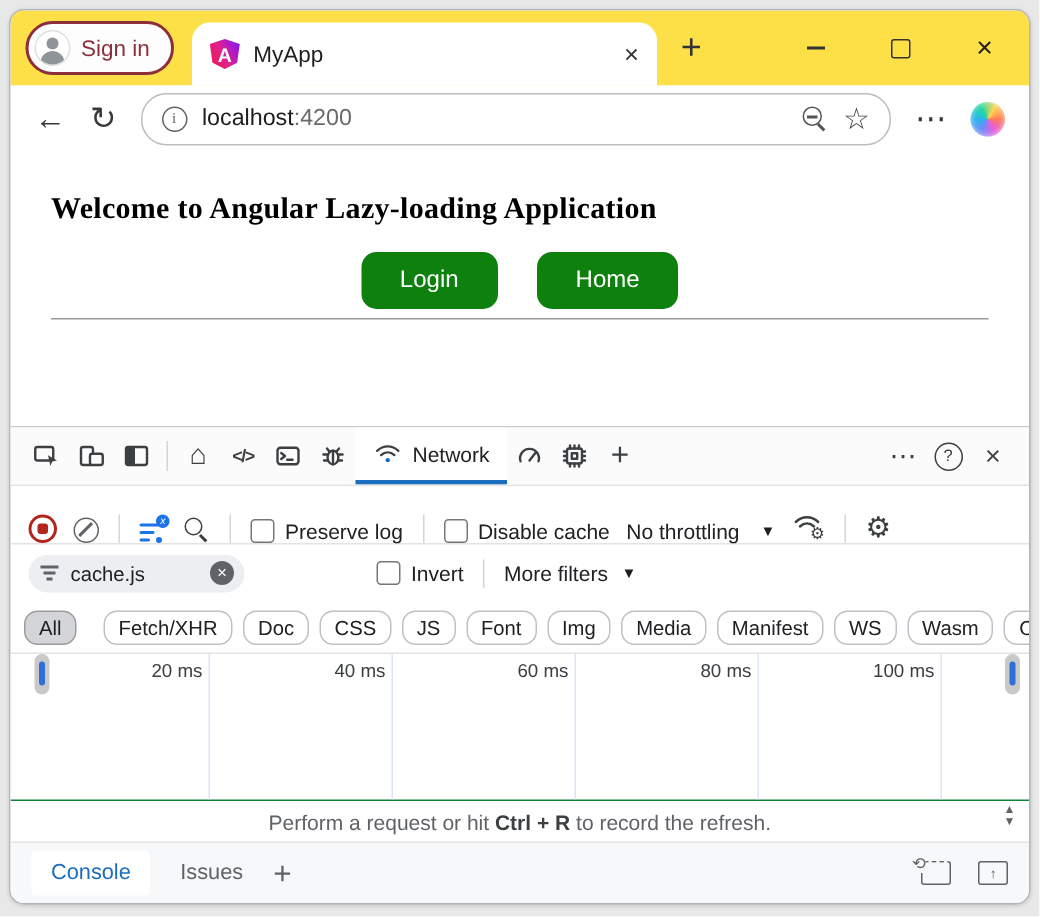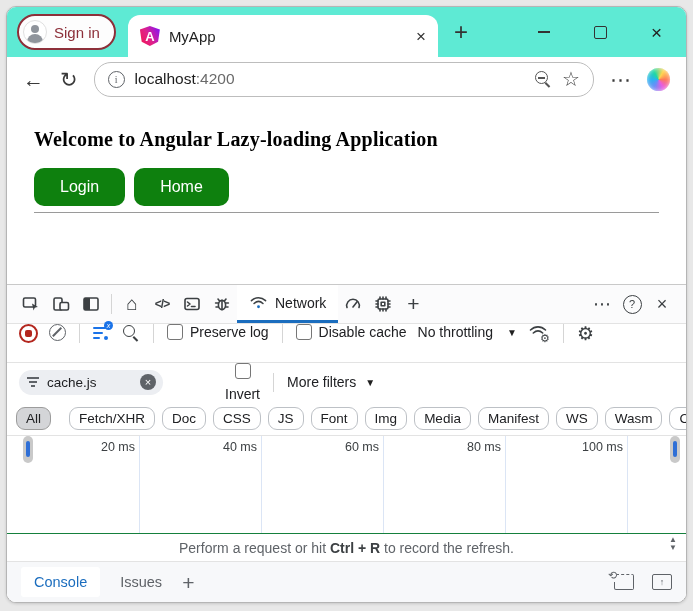--- a/index.html
+++ b/index.html
@@ -2,21 +2,21 @@
 <html><head>
 <meta charset="utf-8">
 <style>
   html,body{margin:0;padding:0;}
   body{font-family:"Liberation Sans",sans-serif;-webkit-font-smoothing:antialiased;}
   .stage{position:relative;width:693px;height:611px;background:#e8e8e8;overflow:hidden;}
   .window{position:absolute;left:6px;top:6px;right:6px;bottom:8px;background:#fff;
     border:1px solid #b5b5b5;border-radius:10px;overflow:hidden;display:flex;flex-direction:column;
     box-shadow:0 1px 3px rgba(0,0,0,.15);}
   
-  .tabstrip{height:50px;background:#5eead4;display:flex;align-items:center;padding:0 10px;flex:none;}
+  .tabstrip{height:50px;background:#fde047;display:flex;align-items:center;padding:0 10px;flex:none;}
   .signin{height:32px;display:flex;align-items:center;gap:7px;border:2px solid #8d2f39;border-radius:18px;
     background:#fdfdfd;padding:0 14px 0 4px;color:#8d2f39;font-size:15px;cursor:pointer;}
   .avatar{width:22px;height:22px;border-radius:50%;background:#fff;position:relative;overflow:hidden;border:1px solid #e0e0e0;}
   .avatar::before{content:"";position:absolute;left:7px;top:4px;width:8px;height:8px;border-radius:50%;background:#8f949b;}
   .avatar::after{content:"";position:absolute;left:3px;top:13px;width:16px;height:10px;border-radius:8px 8px 0 0;background:#8f949b;}
   .tab{margin-left:12px;width:286px;height:42px;align-self:flex-end;background:#fff;border-radius:12px 12px 0 0;
     display:flex;align-items:center;gap:9px;padding:0 12px;}
   .favicon{width:20px;height:20px;clip-path:polygon(50% 0,100% 17%,91% 79%,50% 100%,9% 79%,0 17%);
     background:linear-gradient(60deg,#f11653 5%,#e0218a 45%,#8514f5 95%);
     display:flex;align-items:center;justify-content:center;color:#fff;font-weight:bold;font-size:13px;flex:none;}
@@ -42,39 +42,39 @@
   .zoomout .lens{position:absolute;left:1px;top:1px;width:11px;height:11px;border:1.6px solid #555;border-radius:50%;}
   .zoomout .minus{position:absolute;left:4px;top:7px;width:7px;height:1.6px;background:#555;}
   .zoomout .handle{position:absolute;left:12px;top:12px;width:6px;height:1.8px;background:#555;transform:rotate(45deg);transform-origin:0 0;}
   .star{font-size:20px;color:#474747;cursor:pointer;}
   .copilot{width:23px;height:23px;border-radius:50%;flex:none;cursor:pointer;
     background:conic-gradient(from 210deg,#6a8df8,#2bb3f0,#1fd8a4,#ffd450,#ff7a59,#e85ce0,#6a8df8);
     box-shadow:inset 0 0 4px rgba(255,255,255,.7);}
   
   .page{flex:1;background:#fff;padding:0 27px;overflow:hidden;}
   .page h1{font-family:"Liberation Serif","DejaVu Serif",serif;font-size:20px;margin:27px 0 0 0;color:#000;letter-spacing:.2px;}
-  .btnrow{display:flex;gap:9px;margin-top:17px;}
+  .btnrow{display:flex;gap:26px;margin-top:17px;justify-content:center;}
   .green-btn{background:#0e800e;color:#fff;border:none;border-radius:10px;font-size:16px;
     padding:10px 26px;font-family:"Liberation Sans",sans-serif;cursor:pointer;}
   .page hr{border:none;border-top:1px solid #9a9a9a;margin:6px 0 0 0;}
   
   .devtools{flex:none;border-top:1px solid #c9c9c9;background:#fff;display:flex;flex-direction:column;}
   .dt-tabs{height:38px;display:flex;align-items:center;padding:0 9px;background:#fbfbfc;flex:none;}
   .dt-icon{width:30px;height:30px;display:flex;align-items:center;justify-content:center;cursor:pointer;flex:none;color:#3c4043;}
   .dt-sep{width:1px;height:20px;background:#d5d5d5;margin:0 5px;flex:none;}
   .code-glyph{font-size:12px;font-weight:bold;color:#3c4043;letter-spacing:-1px;}
   .net-tab{height:100%;display:flex;align-items:center;gap:7px;padding:0 12px;background:#fff;
     border-bottom:3px solid #1b6dbe;box-sizing:border-box;cursor:pointer;}
   .net-tab span{font-size:14px;color:#202124;}
   .dt-tabs .right{margin-left:auto;display:flex;align-items:center;}
   .help-circle{width:17px;height:17px;border:1.5px solid #3c4043;border-radius:50%;font-size:11px;
     display:flex;align-items:center;justify-content:center;color:#3c4043;}
   .dtx{font-size:18px;color:#3c4043;line-height:1;}
   
-  .dt-toolbar{height:38px;display:flex;align-items:flex-start;gap:11px;padding:0 12px;
+  .dt-toolbar{height:38px;display:flex;align-items:flex-end;gap:11px;padding:0 12px;
     border-top:1px solid #e3e3e3;border-bottom:1px solid #e3e3e3;flex:none;font-size:14px;color:#202124;}
   .rec{width:15px;height:15px;border:2px solid #b3261e;border-radius:50%;display:flex;align-items:center;justify-content:center;cursor:pointer;}
   .rec i{width:7px;height:7px;background:#b3261e;border-radius:2px;}
   .block{position:relative;width:15px;height:15px;border:1.8px solid #5f6368;border-radius:50%;cursor:pointer;}
   .block::after{content:"";position:absolute;left:1px;top:6px;width:12px;height:1.8px;background:#5f6368;transform:rotate(-45deg);}
   .sliders{position:relative;width:18px;height:16px;cursor:pointer;}
   .sliders .b{position:absolute;height:2px;background:#1a73e8;border-radius:1px;}
   .sliders .b1{left:0;top:3px;width:13px;} .sliders .b2{left:0;top:8px;width:10px;} .sliders .b3{left:0;top:13px;width:7px;}
   .sliders .dot{position:absolute;width:4px;height:4px;border-radius:50%;background:#1a73e8;left:11px;top:12px;}
   .sliders .badge{position:absolute;right:-2px;top:-3px;width:9px;height:9px;border-radius:50%;background:#1a73e8;
@@ -89,21 +89,21 @@
   
   .dt-filter{height:38px;display:flex;align-items:center;padding:0 12px;flex:none;font-size:14px;color:#202124;}
   .filter-pill{width:130px;height:25px;background:#eceef2;border-radius:13px;display:flex;align-items:center;
     gap:8px;padding:0 7px;cursor:text;}
   .funnel{position:relative;width:13px;height:12px;flex:none;}
   .funnel i{position:absolute;background:#5f6368;height:1.6px;left:50%;transform:translateX(-50%);}
   .funnel .f1{top:1px;width:12px;} .funnel .f2{top:5px;width:8px;} .funnel .f3{top:9px;width:4px;}
   .filter-text{font-size:13.5px;color:#202124;flex:1;}
   .clear-x{width:16px;height:16px;border-radius:50%;background:#5f6368;color:#fff;font-size:11px;line-height:16px;
     text-align:center;cursor:pointer;flex:none;}
-  .invert{margin-left:62px;flex-direction:column;}
+  .invert{margin-left:88px;}
   .vsep{width:1px;height:19px;background:#d5d5d5;margin:0 13px;}
   .more-filters{display:flex;align-items:center;gap:7px;cursor:pointer;}
   
   .dt-chips{height:34px;display:flex;align-items:center;gap:7px;padding:0 9px;border-bottom:1px solid #e3e3e3;flex:none;text-align:center;}
   .chip{border:1px solid #bdc1c6;border-radius:9px;background:#fff;color:#202124;font-size:13.5px;
     padding:3px 9px;cursor:pointer;white-space:nowrap;}
   .chip.active{background:#d4d5d8;border-color:#9c9c9c;}
   .chip-sep{width:1px;height:18px;background:#cfcfcf;margin:0 2px;}
   
   .dt-timeline{height:97px;position:relative;background:#fff;border-bottom:1px solid #15803d;flex:none;cursor:col-resize;}

